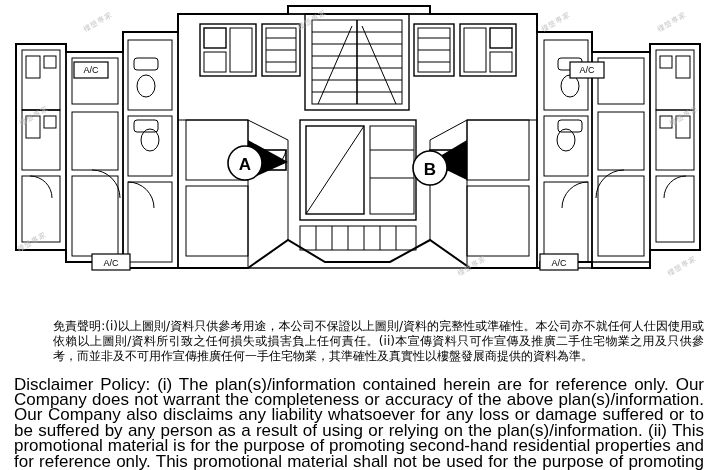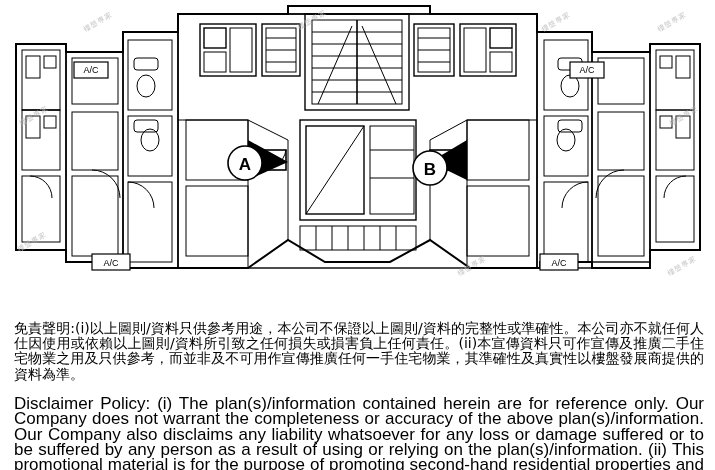--- a/index.html
+++ b/index.html
@@ -48,24 +48,25 @@
 
   
   .disclaimer {
     position: absolute;
     left: 14px;
     top: 307px;
     width: 690px;
   }
   .dis-zh {
     font-family: "DejaVu Sans", "Liberation Sans", sans-serif;
-    font-size: 14px;
+    font-size: 12px;
     line-height: 15.2px;
     text-align: justify;
     color: #000;
+    margin-left: 39px;
   }
   .dis-en {
     margin-top: 2px;
     font-family: "Liberation Sans", sans-serif;
     font-size: 17px;
     line-height: 15.4px;
     text-align: justify;
     color: #000;
   }
 </style>

